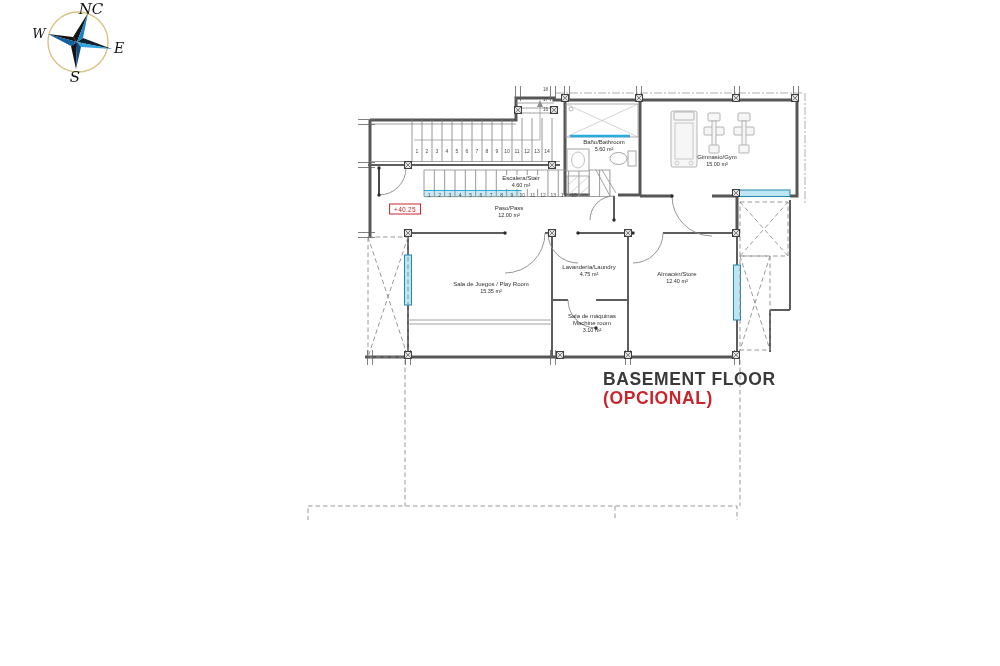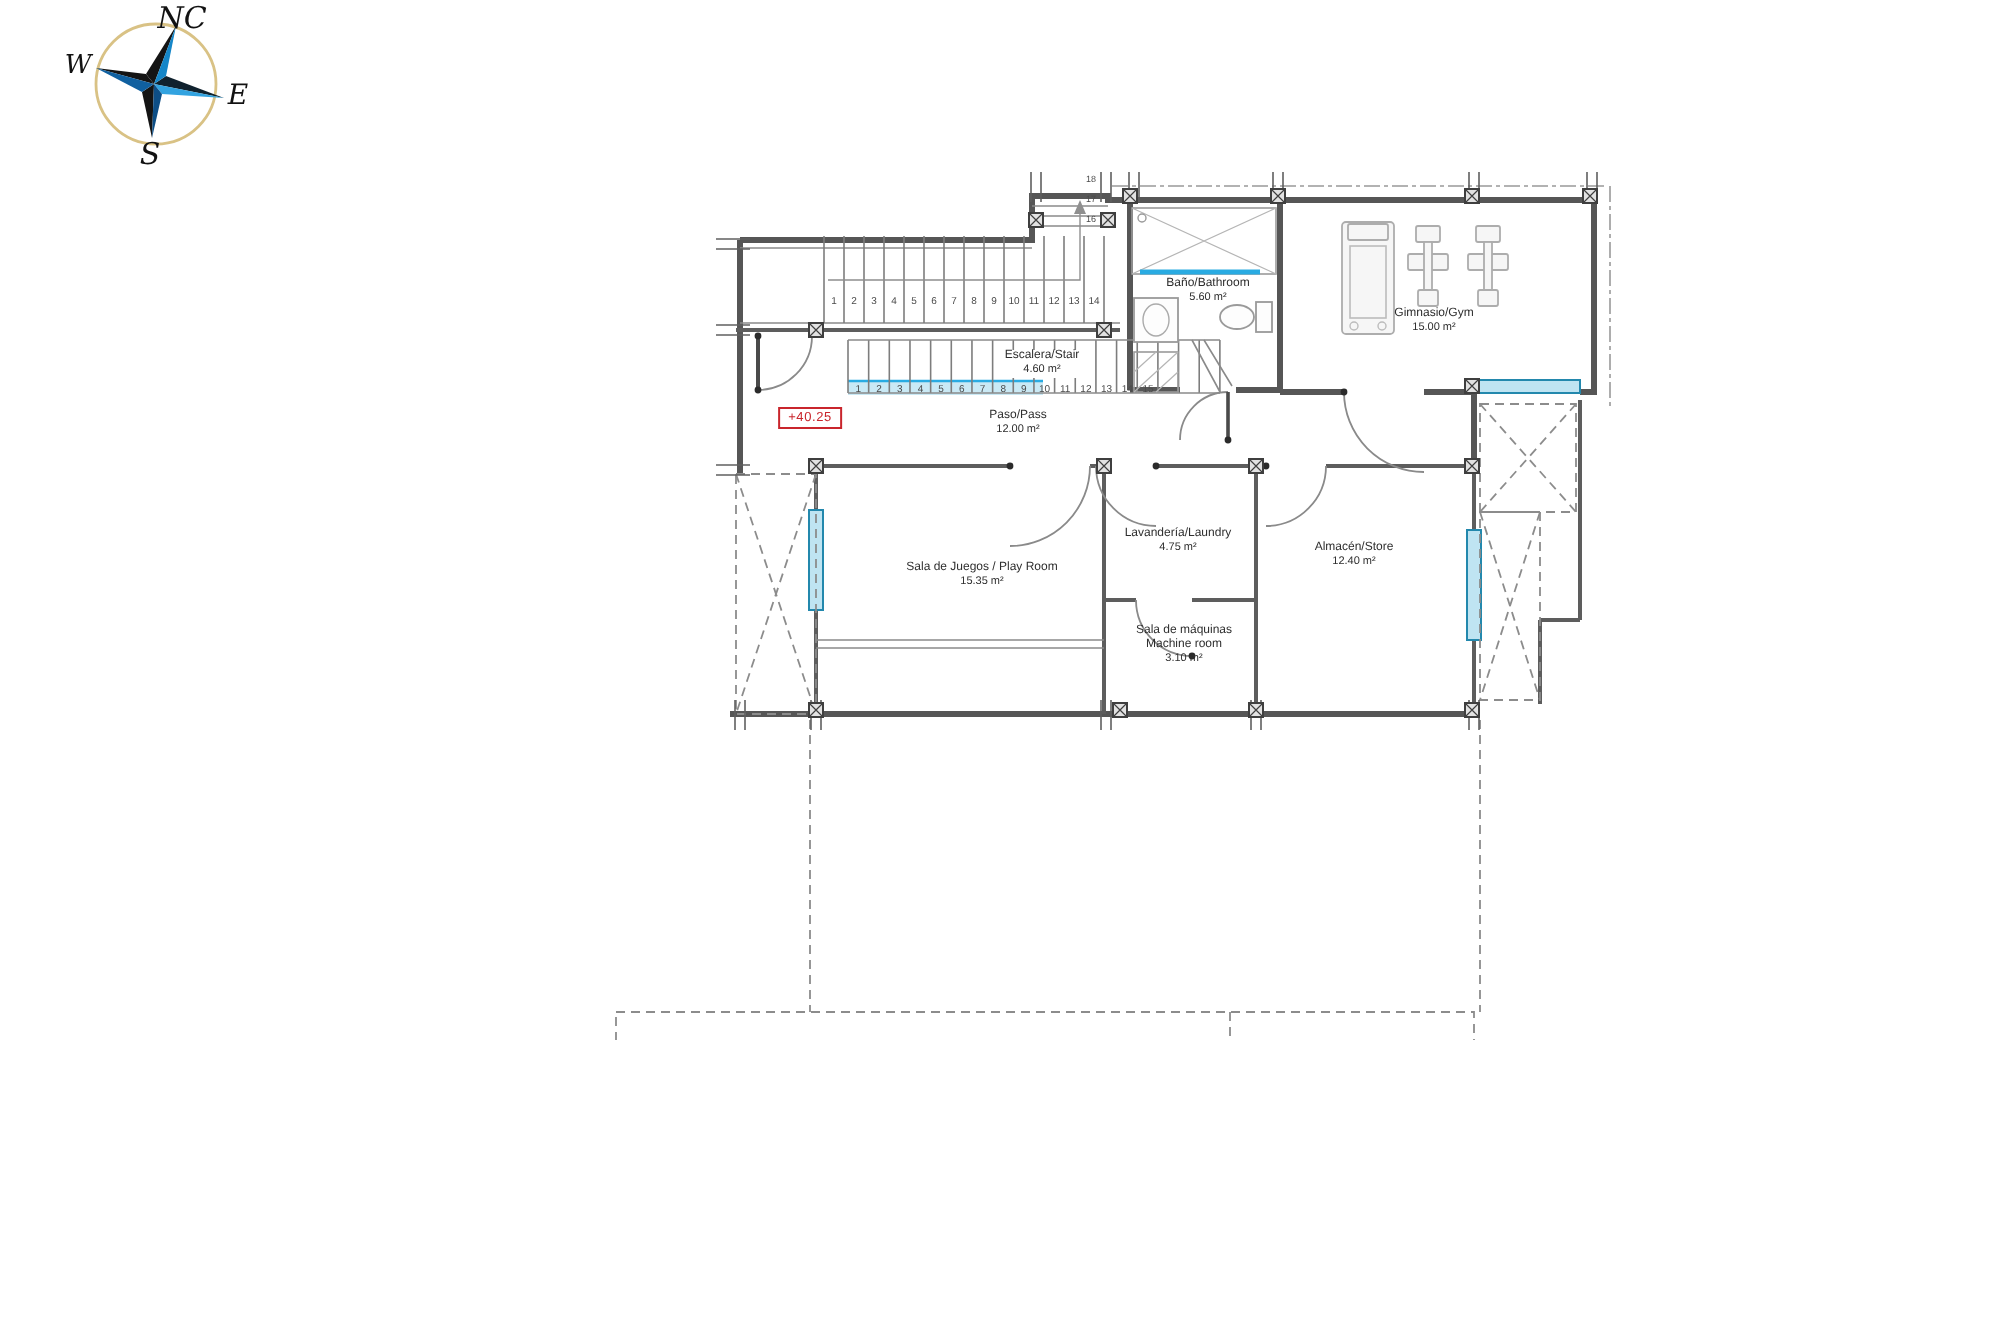--- a/index.html
+++ b/index.html
@@ -380,14 +380,18 @@
     <span>Machine room</span>
     <span class="area">3.10 m²</span>
   </div>
   <div class="rlabel rl-store">
     <span>Almacén/Store</span>
     <span class="area">12.40 m²</span>
   </div>
 
   <div class="elev">+40.25</div>
 
+  <div class="title">
+    <div class="t1">BASEMENT FLOOR</div>
+    <div class="t2">(OPCIONAL)</div>
+  </div>
 
 </div>
 
 </body></html>

